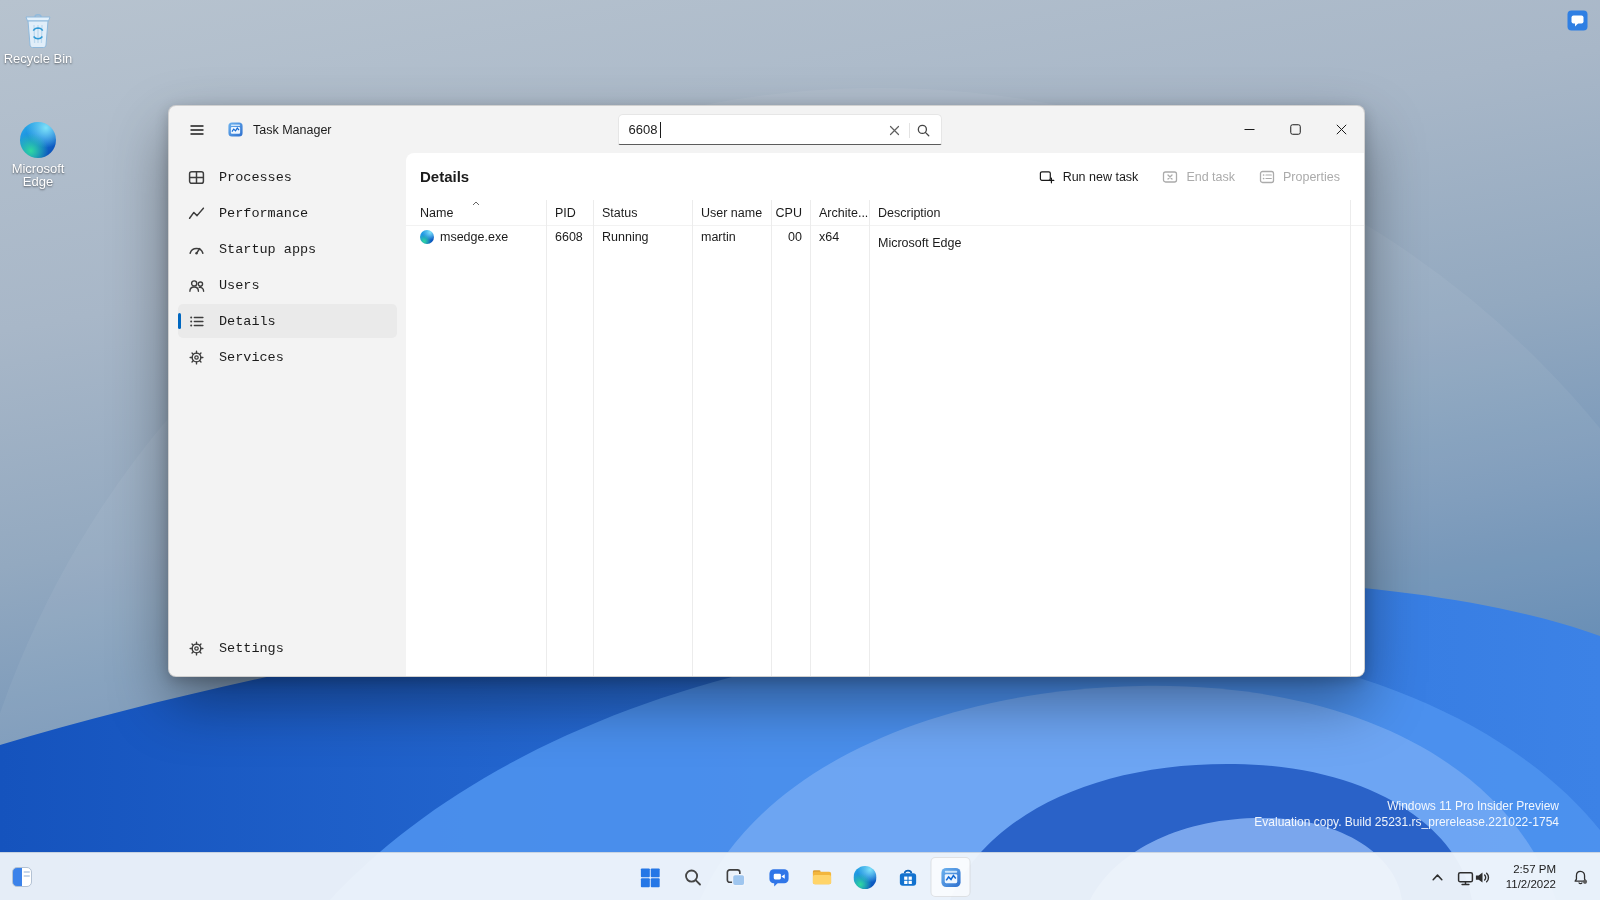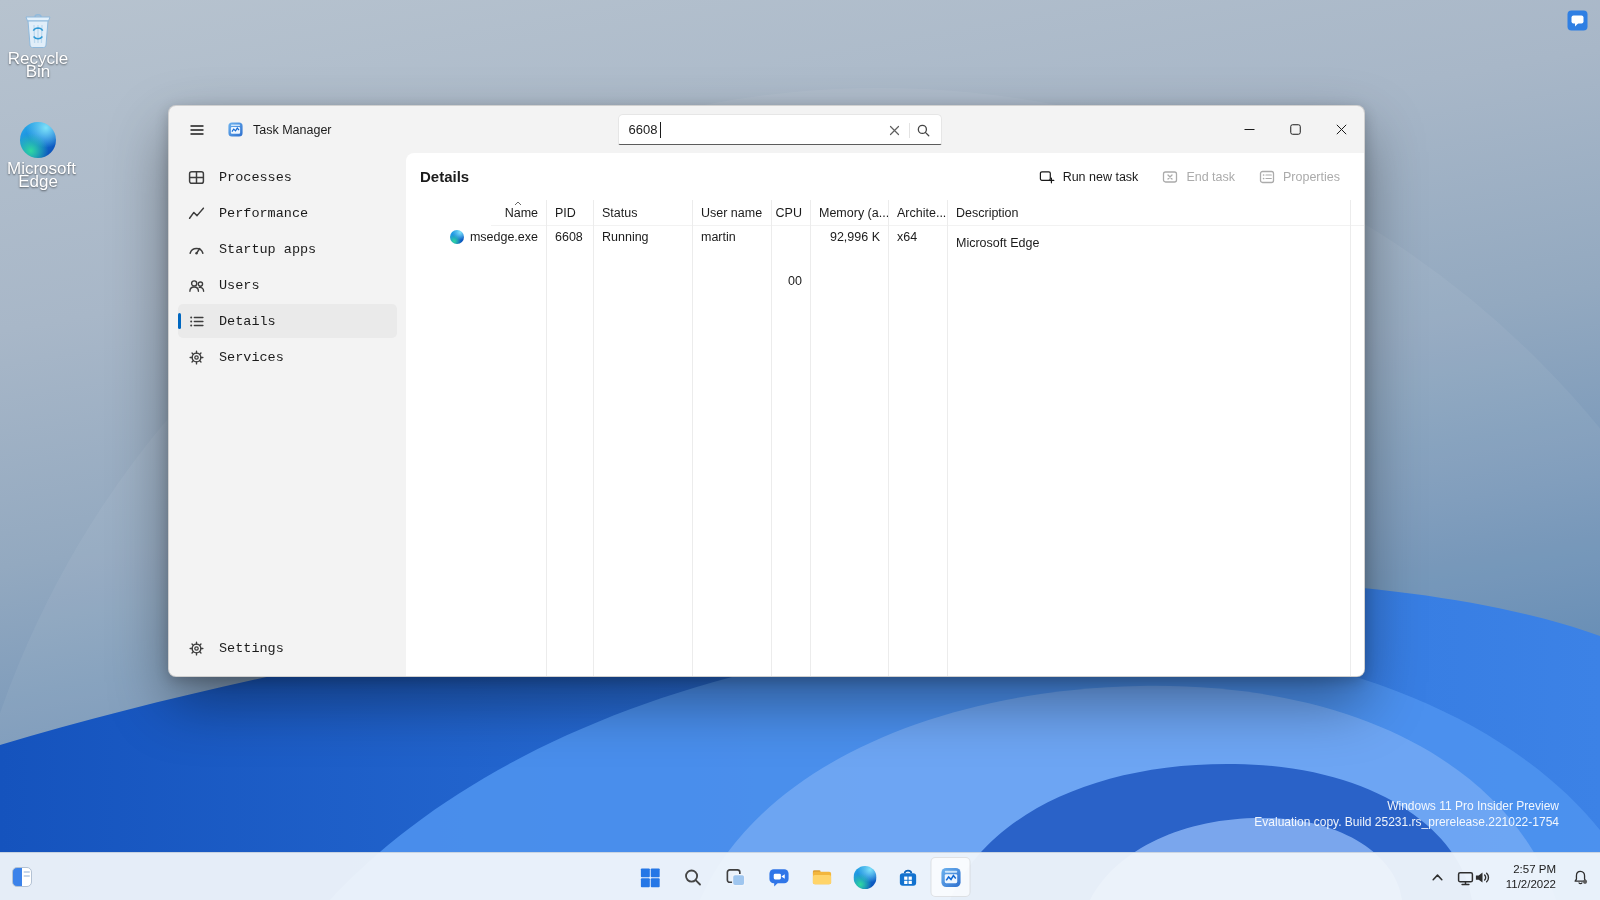--- a/index.html
+++ b/index.html
@@ -3,21 +3,21 @@
 <meta charset="utf-8">
 <style>
   * { box-sizing: border-box; margin: 0; padding: 0; }
   html,body { width:1600px; height:900px; overflow:hidden; font-family:"Liberation Sans", sans-serif; }
   .desktop { position:relative; width:1600px; height:900px;
     background: linear-gradient(170deg,#b7c3cf 0%,#a8b7c8 28%,#93a9c0 48%,#7a99ba 64%,#6189b2 78%,#527fab 100%); }
   .bloom { position:absolute; inset:0; }
 
   
   .desk-icon { position:absolute; width:76px; display:flex; flex-direction:column; align-items:center; gap:4px; cursor:default; }
-  .desk-icon .lbl { color:#fff; font-size:17px; text-align:center; line-height:13px; text-shadow:0 1px 2px rgba(0,0,0,.55); }
+  .desk-icon .lbl { color:#fff; font-size:13px; text-align:center; line-height:13px; text-shadow:0 1px 2px rgba(0,0,0,.55); }
   .edge-icon { display:inline-block; border-radius:50%;
     background:
       radial-gradient(circle at 30% 80%, #2fd8a0 0%, rgba(47,216,160,0) 46%),
       radial-gradient(circle at 72% 16%, #7ee2f9 0%, rgba(126,226,249,0) 50%),
       linear-gradient(135deg,#2bb3ea 0%, #1173d8 55%, #0a46ad 100%); }
   .float-ico { position:absolute; }
 
   .watermark { position:absolute; right:41px; bottom:70px; text-align:right; color:rgba(255,255,255,.92); font-size:12px; line-height:16px; }
 
   
@@ -286,21 +286,21 @@
                 <circle cx="4.6" cy="6" r="0.85" fill="currentColor"></circle>
                   <circle cx="4.6" cy="9.5" r="0.85" fill="currentColor"></circle>
                 <path d="M7 6 H12.3 M7 9.5 H12.3" stroke="currentColor" stroke-width="1.2" stroke-linecap="round"></path>
               </svg>
               <span>Properties</span>
             </button>
           </div>
         </div>
 
         <div class="table">
-          <div class="tcol" style="width:141px;align-items:flex-end;">
+          <div class="tcol" style="width:141px;">
             <div class="th pad14">
               <span class="sortc">
                 <svg width="8" height="5" viewBox="0 0 8 5">
                     <polyline points="1,4 4,1 7,4" fill="none" stroke="#666" stroke-width="1"></polyline>
                   </svg>
               </span>
               <span>Name</span>
             </div>
             <div class="td pad14 name-cell">
               <span class="edge-icon ei-14"></span>
@@ -324,34 +324,26 @@
               </div>
           </div>
           <div class="tcol" style="width:79px;">
             <div class="th">
                 <span>User name</span>
               </div>
             <div class="td">
                 <span>martin</span>
               </div>
           </div>
-          <div class="tcol" style="width:39px;gap:44px;">
+          <div class="tcol" style="width:39px;">
             <div class="th rt">
                 <span>CPU</span>
               </div>
             <div class="td rt">
                 <span>00</span>
-              </div>
-          </div>
-          <div class="tcol" style="width:78px;">
-            <div class="th">
-                <span>Memory (a...</span>
-              </div>
-            <div class="td rt">
-                <span>92,996 K</span>
               </div>
           </div>
           <div class="tcol" style="width:59px;">
             <div class="th">
                 <span>Archite...</span>
               </div>
             <div class="td">
                 <span>x64</span>
               </div>
           </div>

